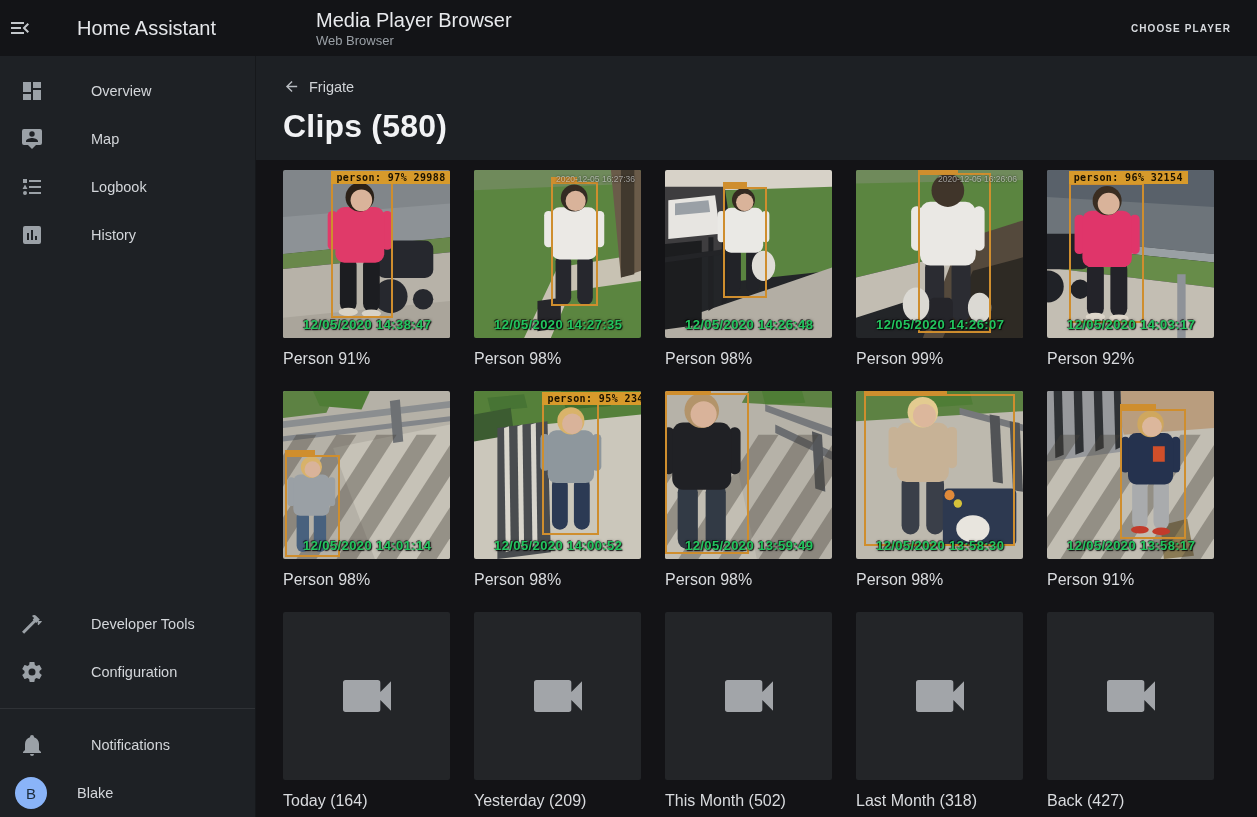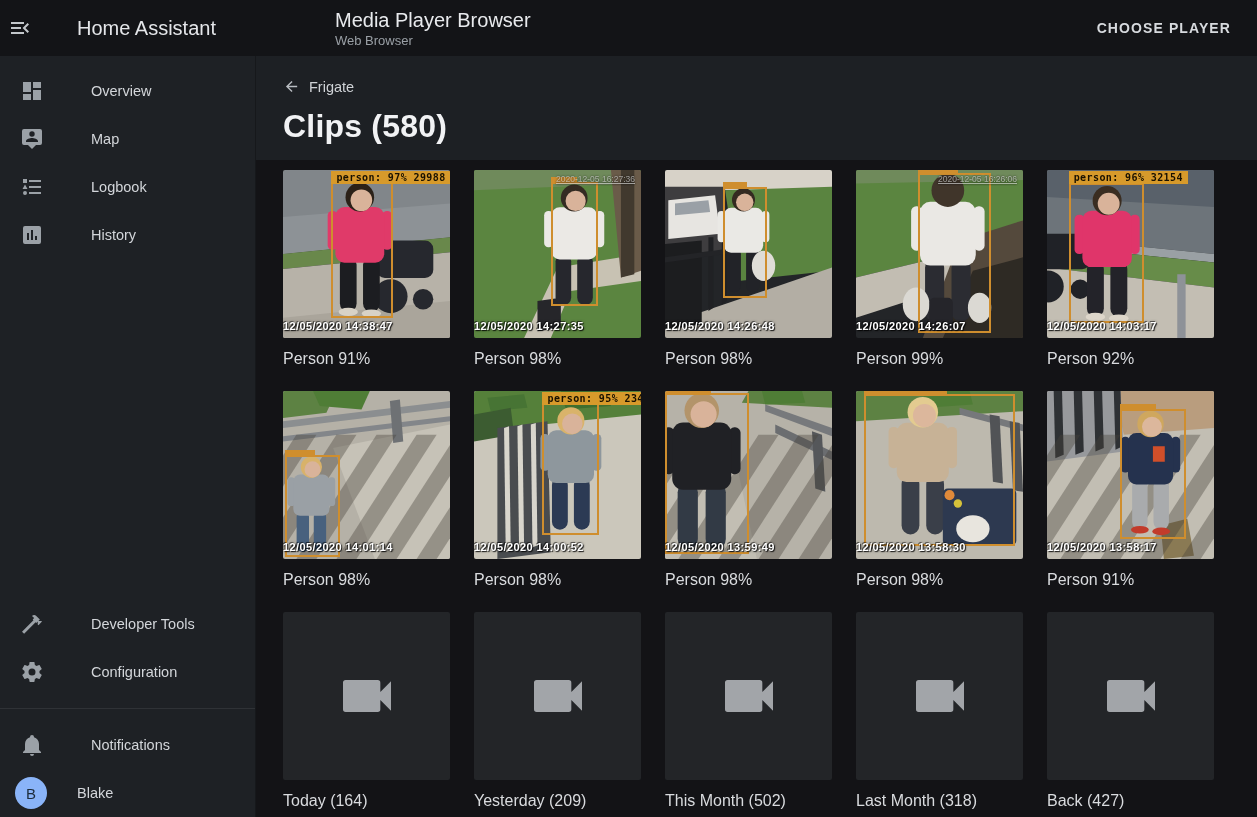--- a/index.html
+++ b/index.html
@@ -5,25 +5,25 @@
   html,body{margin:0;padding:0;width:1257px;height:817px;overflow:hidden;background:#131316;
     font-family:"Liberation Sans","DejaVu Sans",sans-serif;-webkit-font-smoothing:antialiased;}
   .app{width:1257px;height:817px;display:flex;flex-direction:column;}
 
   
   .topbar{height:56px;flex:0 0 56px;background:#131417;display:flex;align-items:center;color:#e8eaed;}
   .topbar-left{width:256px;flex:0 0 256px;display:flex;align-items:flex-end;padding-left:8px;box-sizing:border-box;}
   .menu-btn{width:24px;height:24px;margin-right:45px;background:none;border:none;padding:0;color:#c3c7cb;cursor:pointer;}
   .menu-btn svg{width:24px;height:24px;fill:currentColor;}
   .app-title{font-size:20px;color:#e4e6e9;}
-  .page-head{display:flex;flex-direction:column;margin-left:79px;}
+  .page-head{display:flex;flex-direction:column;margin-left:60px;}
   .page-head .t{font-size:20px;line-height:25px;color:#e8eaed;}
   .page-head .s{font-size:13px;line-height:16px;color:#9aa0a6;}
   .choose-player{margin-left:auto;margin-right:16px;background:none;border:none;color:#d7dade;
-    font-size:14px;font-weight:700;letter-spacing:1.1px;padding:8px 10px;cursor:pointer;font-family:inherit;}
+    font-size:10px;font-weight:700;letter-spacing:1.1px;padding:8px 10px;cursor:pointer;font-family:inherit;}
 
   
   .shell{flex:1;display:flex;min-height:0;}
   .sidebar{width:256px;flex:0 0 256px;background:#1e2125;border-right:1px solid #16181b;box-sizing:border-box;
     display:flex;flex-direction:column;padding-top:11px;}
   .nav-spacer{flex:1;}
   .nav-item{height:48px;margin:0 8px;border-radius:8px;display:flex;align-items:center;padding-left:12px;
     color:#d3d6da;font-size:14.5px;cursor:pointer;box-sizing:border-box;}
   .nav-item .ic{width:24px;height:24px;flex:0 0 24px;color:#9ba1a7;}
   .nav-item .ic svg{width:24px;height:24px;fill:currentColor;}
@@ -46,24 +46,24 @@
 
   .browser{flex:1;background:#131316;padding:10px 27px 0;overflow:hidden;}
   .grid{display:grid;grid-template-columns:repeat(5,167px);column-gap:24px;row-gap:22px;}
   .tile{width:167px;cursor:pointer;}
   .thumb{position:relative;width:167px;height:168px;border-radius:2px;overflow:hidden;background:#232528;}
   .thumb svg.scene{position:absolute;inset:0;width:100%;height:100%;display:block;}
   .bbox{position:absolute;border:2px solid #cf8e2e;box-sizing:border-box;}
   .dtag{position:absolute;background:#d79a2b;color:#191100;font-size:10px;font-weight:700;
     padding:1px 5px;white-space:nowrap;letter-spacing:.4px;font-family:"DejaVu Sans Mono","Liberation Mono",monospace;}
   .stag{position:absolute;background:#cf8e2e;height:5px;}
-  .tstamp{position:absolute;left:0;bottom:6px;font-size:11px;font-weight:800;color:#ffffff;letter-spacing:.4px;
+  .tstamp{position:absolute;left:20px;bottom:6px;font-size:13px;font-weight:800;color:#22c55e;letter-spacing:.4px;
     text-shadow:-1px -1px 0 rgba(0,0,0,.5),1px 1px 1px rgba(0,0,0,.85),0 0 3px rgba(0,0,0,.6);white-space:nowrap;}
   .corner{position:absolute;right:6px;top:4px;font-size:8.5px;color:rgba(255,255,255,.55);
-    text-shadow:0 0 2px rgba(0,0,0,.8);white-space:nowrap;text-decoration:underline;}
+    text-shadow:0 0 2px rgba(0,0,0,.8);white-space:nowrap;}
   .tile-label{margin-top:11px;font-size:16px;line-height:20px;color:#d9dbde;white-space:nowrap;overflow:hidden;}
   .folder-thumb{display:flex;align-items:center;justify-content:center;}
   .folder-thumb svg{width:64px;height:64px;fill:#a2a5a9;}
 </style>
 </head>
 <body>
 
 <div class="app">
   <header class="topbar">
     <div class="topbar-left">

